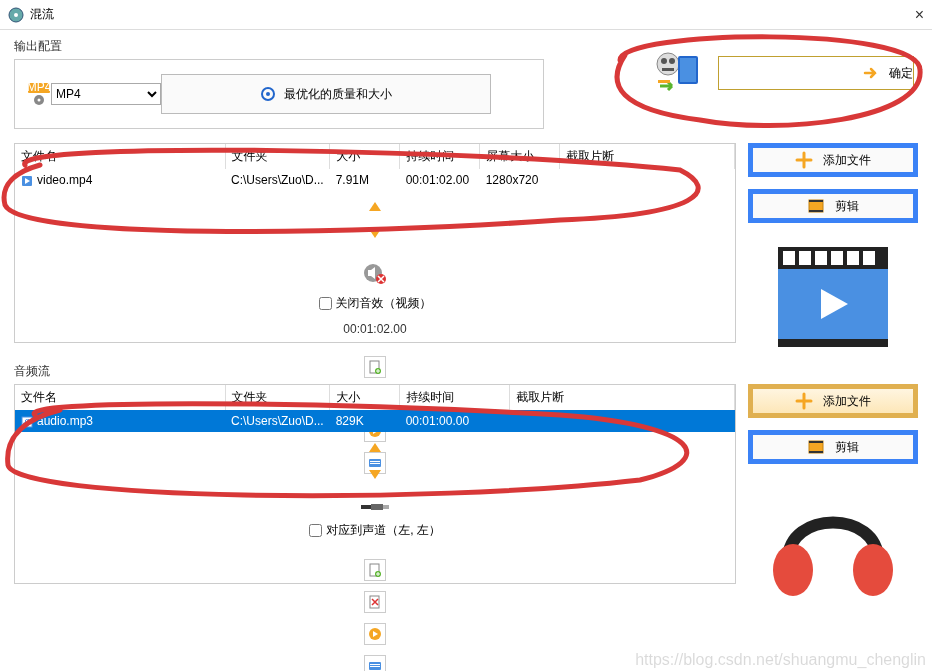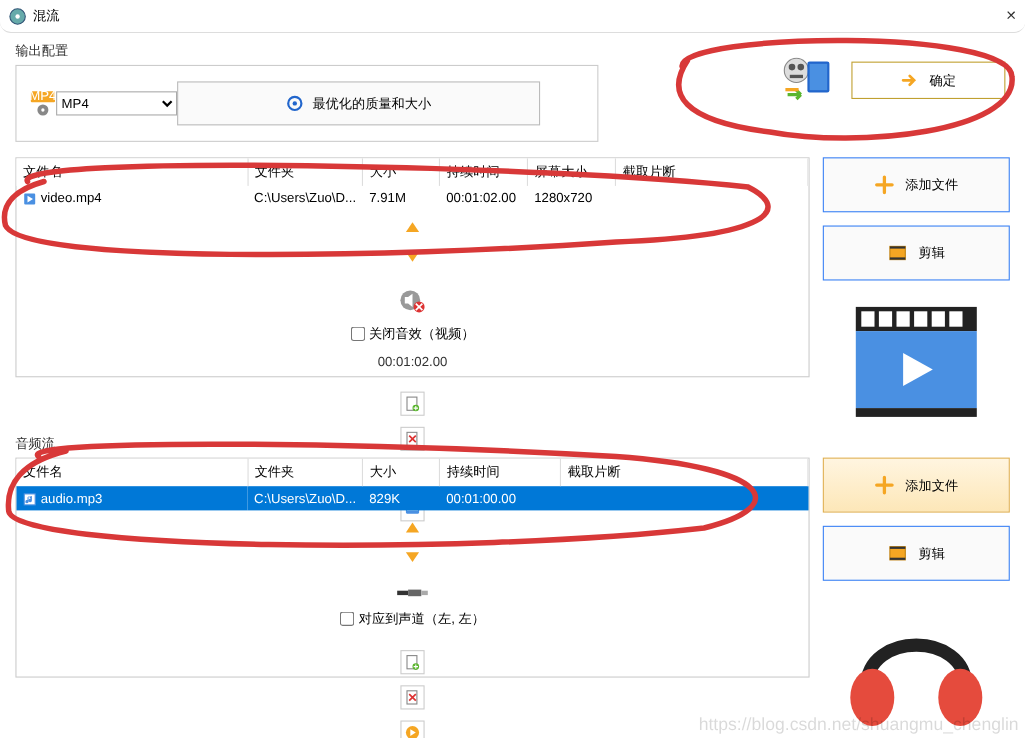--- a/index.html
+++ b/index.html
@@ -1,35 +1,35 @@
 <!DOCTYPE html>
 <html><head>
 <meta charset="utf-8">
 <style>
 * { box-sizing: border-box; margin: 0; padding: 0; font-family: "Microsoft YaHei", Arial, sans-serif; font-size: 12px; }
 body { background: #fff; width: 932px; height: 671px; position: relative; overflow: hidden; }
-.titlebar { height: 30px; display: flex; align-items: center; padding: 0 8px; border-bottom: 1px solid #ddd; border-radius: 10px; }
+.titlebar { height: 30px; display: flex; align-items: center; padding: 0 8px; border-bottom: 1px solid #ddd; }
 .titlebar .title { margin-left: 6px; flex: 1; }
 .titlebar .close { font-size: 16px; color: #333; cursor: pointer; }
 .app-icon { width: 16px; height: 16px; }
 
 .main { padding: 8px 14px; }
 
 .group { margin-bottom: 14px; }
 .group-label { color: #333; margin-bottom: 4px; }
 .group-box { border: 1px solid #ccc; padding: 14px 12px; display: flex; align-items: center; }
 
 .mp4-icon { width: 24px; height: 24px; }
 select.format { width: 110px; height: 22px; border: 1px solid #aaa; background: #fff; }
 .setting-btn { width: 330px; height: 40px; border: 1px solid #bbb; background: #fafafa; display: flex; align-items: center; justify-content: center; gap: 8px; cursor: pointer; }
 .gear-icon { width: 16px; height: 16px; }
 
 .confirm-area { position: absolute; top: 52px; right: 18px; display: flex; align-items: center; gap: 16px; }
 .mux-icon { width: 48px; height: 42px; }
-.confirm-btn { width: 140px; height: 34px; border: 1px solid #c0a030; background: #fff; display: flex; align-items: center; justify-content: center; gap: 10px; cursor: pointer; }
+.confirm-btn { width: 196px; height: 34px; border: 1px solid #c0a030; background: #fff; display: flex; align-items: center; justify-content: flex-end; gap: 10px; cursor: pointer; }
 .arrow-icon { width: 16px; height: 16px; }
 
 .section-label { margin: 4px 0 4px 0; color: #333; }
 .section-row { display: flex; gap: 12px; align-items: flex-start; }
 .list-box { border: 1px solid #ccc; flex: 1; height: 200px; display: flex; flex-direction: column; }
 .list-box.audio { height: 200px; }
 .table { width: 100%; border-collapse: collapse; }
 .table th { text-align: left; font-weight: normal; padding: 4px 6px; border-right: 1px solid #ddd; background: #fff; }
 .table td { padding: 4px 6px; }
 .table tr.sel td { background: #0078d7; color: #fff; }
@@ -39,21 +39,21 @@
 .list-footer .spacer { flex: 1; }
 .arrow-btn { width: 16px; height: 16px; cursor: pointer; }
 .mute-icon { width: 24px; height: 24px; }
 .chk { display: flex; align-items: center; gap: 4px; }
 .chk input { width: 13px; height: 13px; }
 .dur { color: #333; margin: 0 30px; }
 .tool-icon-btn { width: 22px; height: 22px; border: 1px solid #ccc; display: flex; align-items: center; justify-content: center; cursor: pointer; }
 .tool-icon-btn svg { width: 14px; height: 14px; }
 
 .side-col { width: 170px; display: flex; flex-direction: column; gap: 12px; align-items: stretch; }
-.side-btn { height: 50px; border: 1px solid #3b82f6; background: #fafafa; display: flex; align-items: center; justify-content: center; gap: 10px; cursor: pointer; }
+.side-btn { height: 34px; border: 5px solid #3b82f6; background: #fafafa; display: flex; align-items: center; justify-content: center; gap: 10px; cursor: pointer; }
 .side-btn.primary { background: linear-gradient(#fff5e0,#fde7b8); border-color: #e0b050; }
 .plus-icon { width: 18px; height: 18px; }
 .edit-icon { width: 18px; height: 18px; }
 .preview { margin-top: 4px; align-self: center; }
 
 .jack-icon { width: 28px; height: 10px; }
 
 .watermark { position: absolute; right: 6px; bottom: 2px; color: rgba(0,0,0,0.15); font-size: 16px; pointer-events: none; }
 
 

